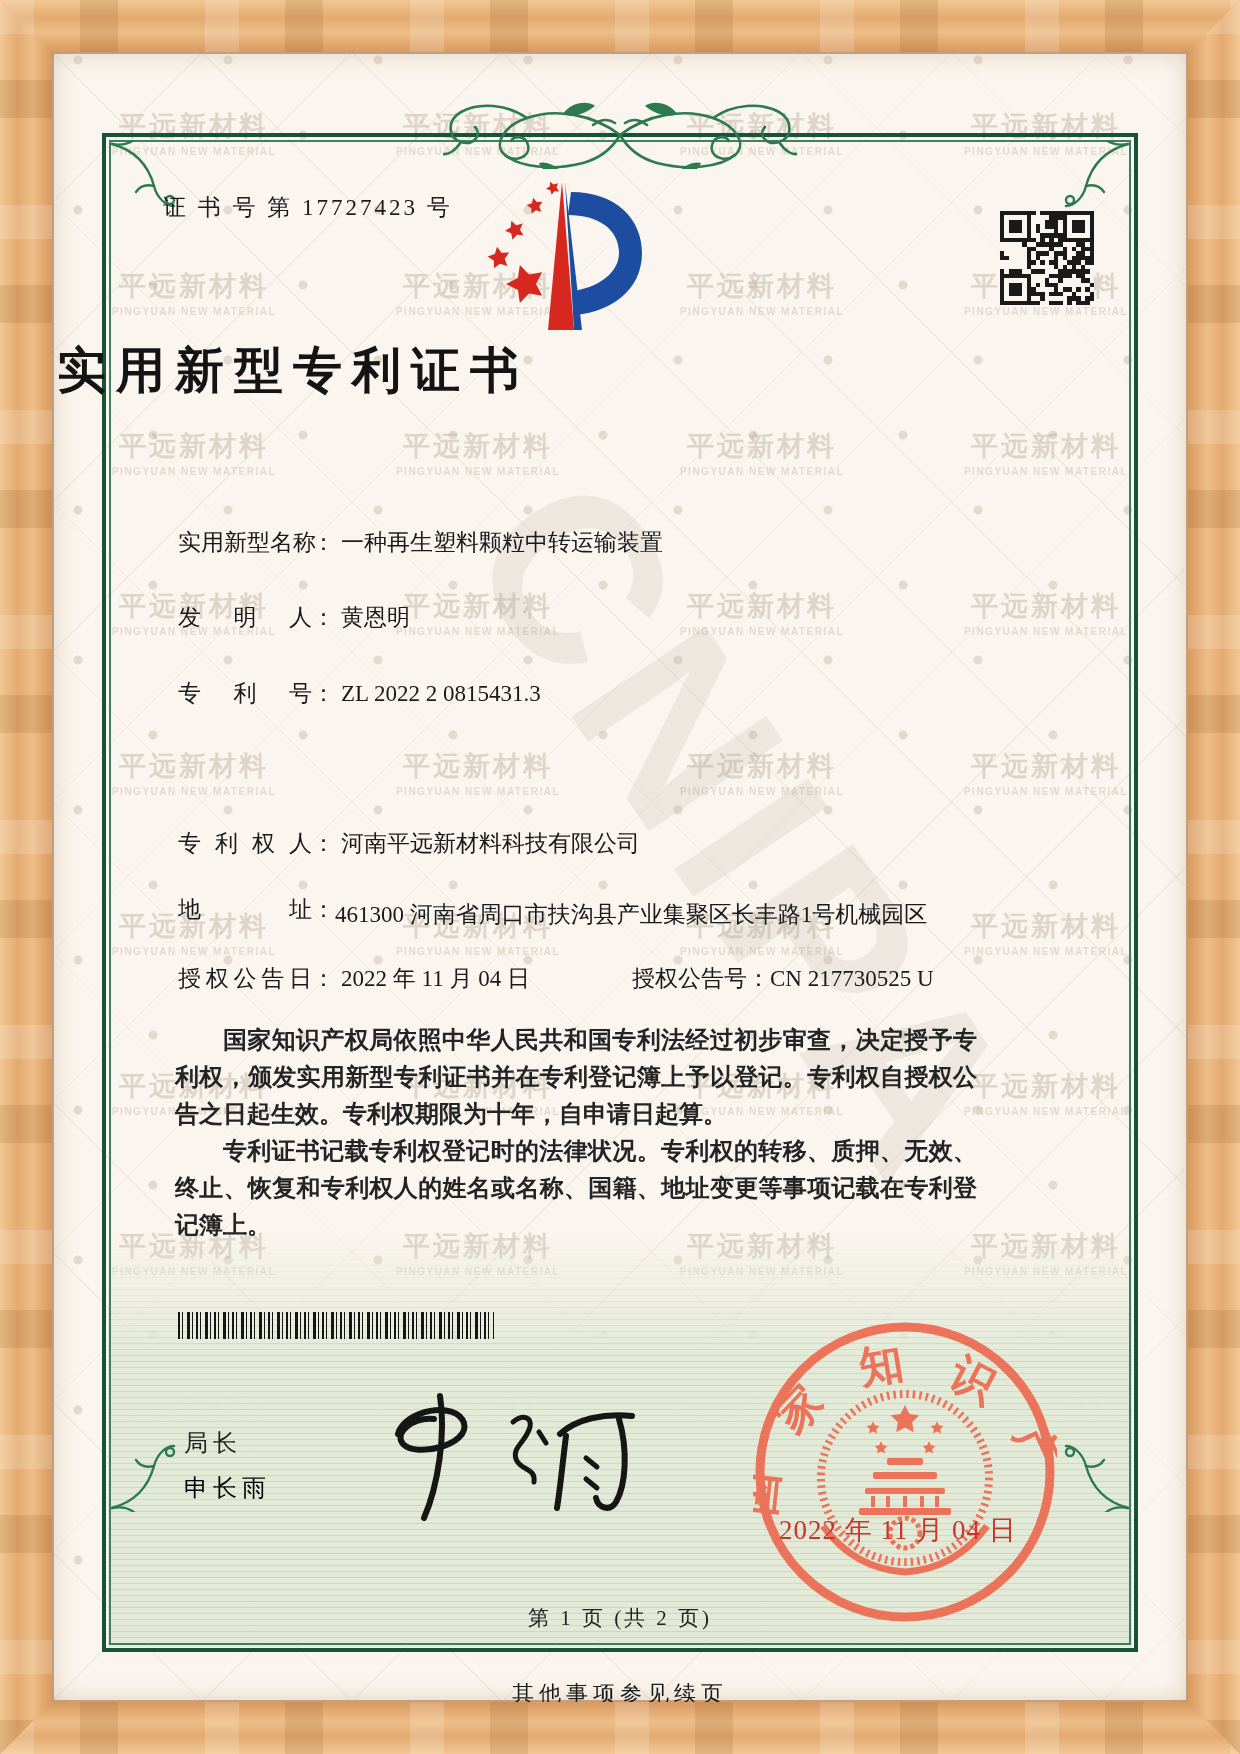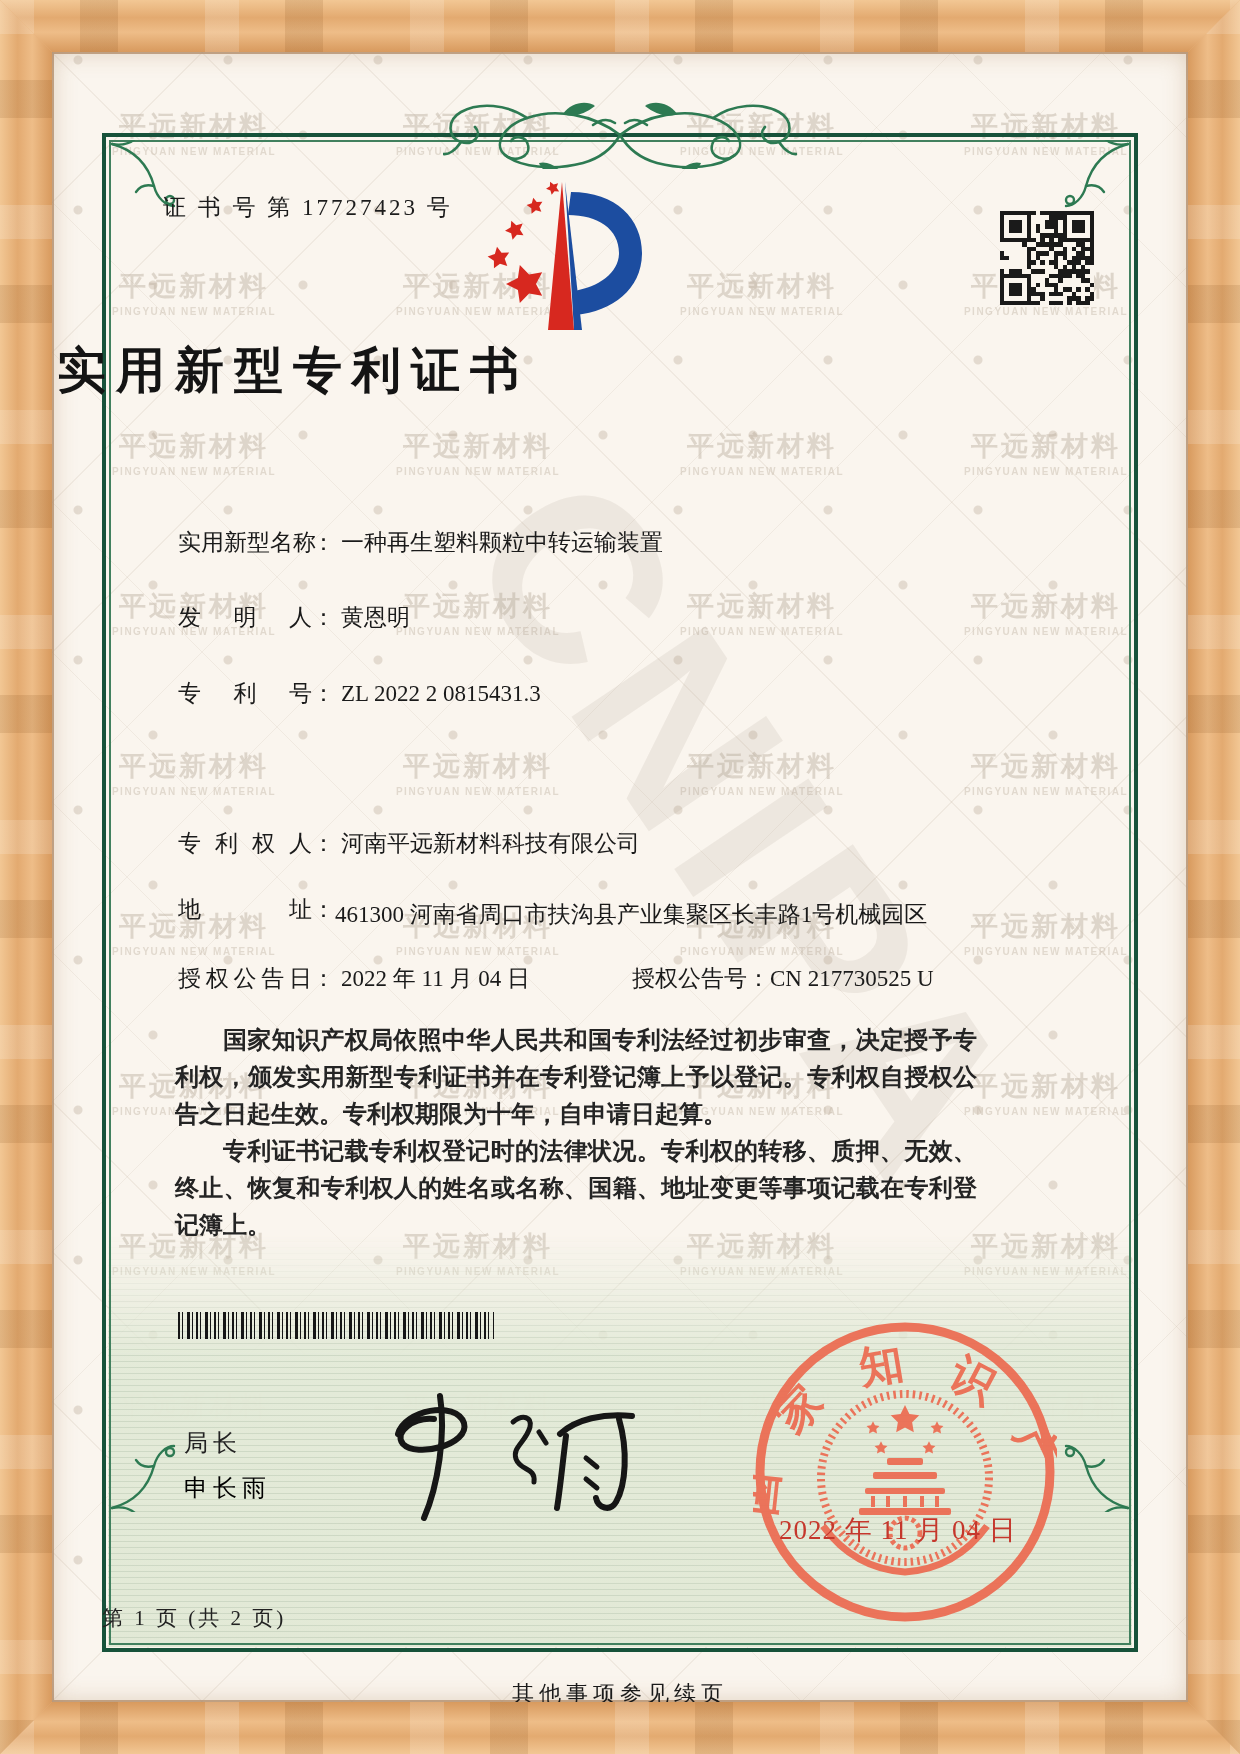--- a/index.html
+++ b/index.html
@@ -82,21 +82,21 @@
   .grant2 { left:632px; font-size:23px; color:#1a1a1a; white-space:nowrap; }
   .paras { left:175px; top:1022px; width:802px; font-size:24px; line-height:37px; text-align:justify; color:#242424; z-index:4; }
   .paras p { text-indent:2em;font-weight:bold; }
   .barcode { left:178px; top:1312px; width:316px; height:27px; z-index:4;
     background:repeating-linear-gradient(90deg,#161616 0 2px,rgba(0,0,0,0) 2px 4px,#161616 4px 5px,rgba(0,0,0,0) 5px 9px,#161616 9px 12px,rgba(0,0,0,0) 12px 14px,#161616 14px 15px,rgba(0,0,0,0) 15px 18px); }
   .signer-title { left:184px; top:1427px; font-family:"Liberation Sans",sans-serif; font-size:24px; letter-spacing:5px; color:#222; }
   .signer-name  { left:184px; top:1472px; font-family:"Liberation Sans",sans-serif; font-size:24px; letter-spacing:5px; color:#000000; }
   .sig { left:376px; top:1390px; z-index:6; }
   .seal { left:753px; top:1320px; width:304px; height:304px; z-index:5; opacity:.92; }
   .seal-date { left:779px; top:1512px; font-size:27px; color:#c5372c; letter-spacing:1px; z-index:7; white-space:nowrap; }
-  .page-footer { left:102px; top:1604px; width:1036px; text-align:left; font-size:21px; letter-spacing:3px; color:#222; z-index:4; }
+  .page-footer { left:102px; top:1604px; width:1036px; text-align:center; font-size:21px; letter-spacing:3px; color:#222; z-index:4; }
   .note { left:0; top:1679px; width:1240px; text-align:center; font-size:22px; letter-spacing:5px; color:#1a1a1a; z-index:4; }
 </style>
 </head>
 <body>
 
 <div class="page">
 
   <div class="paper"></div>
 
   <div class="wm-grid">

